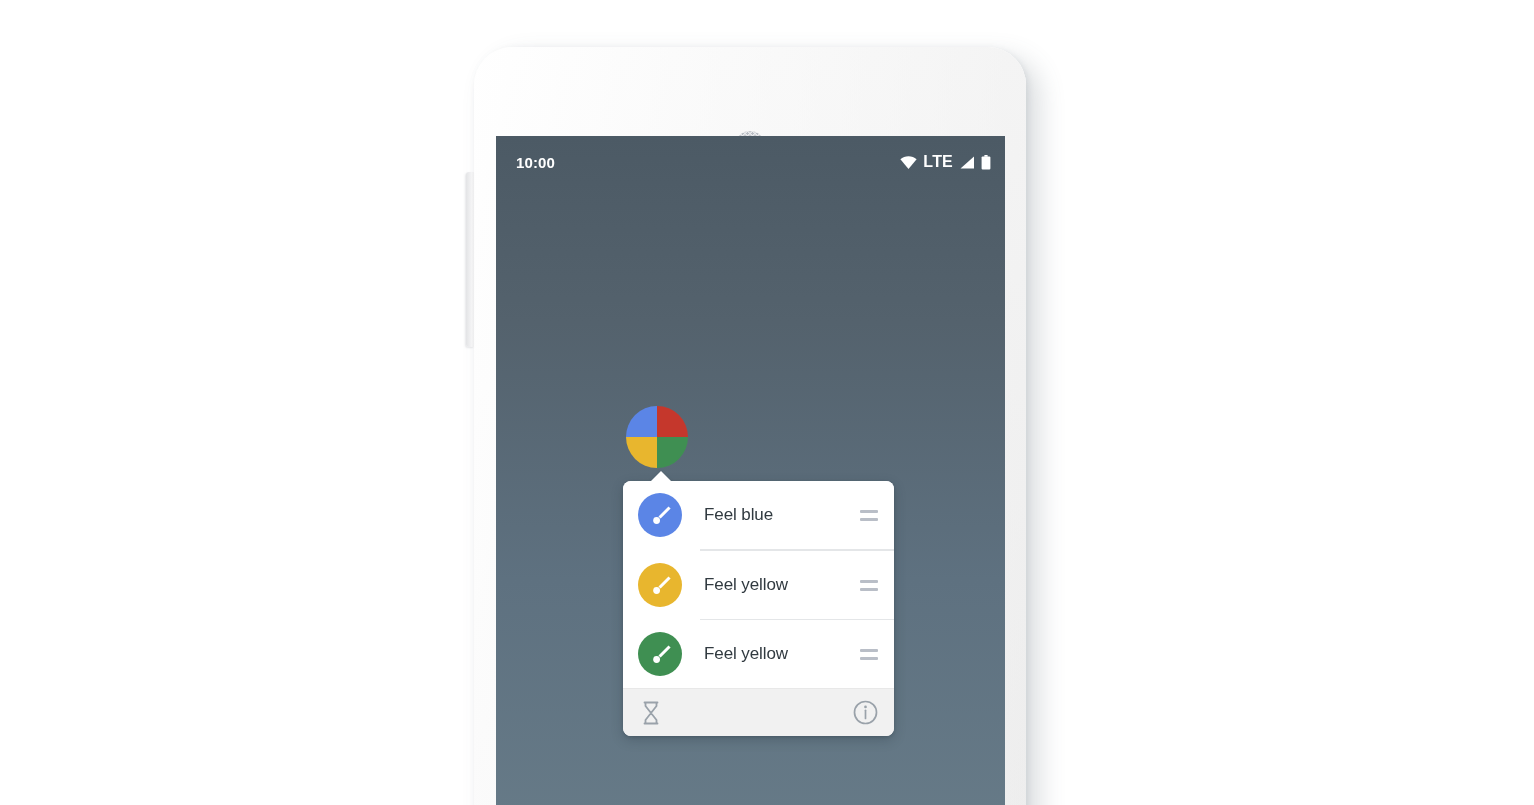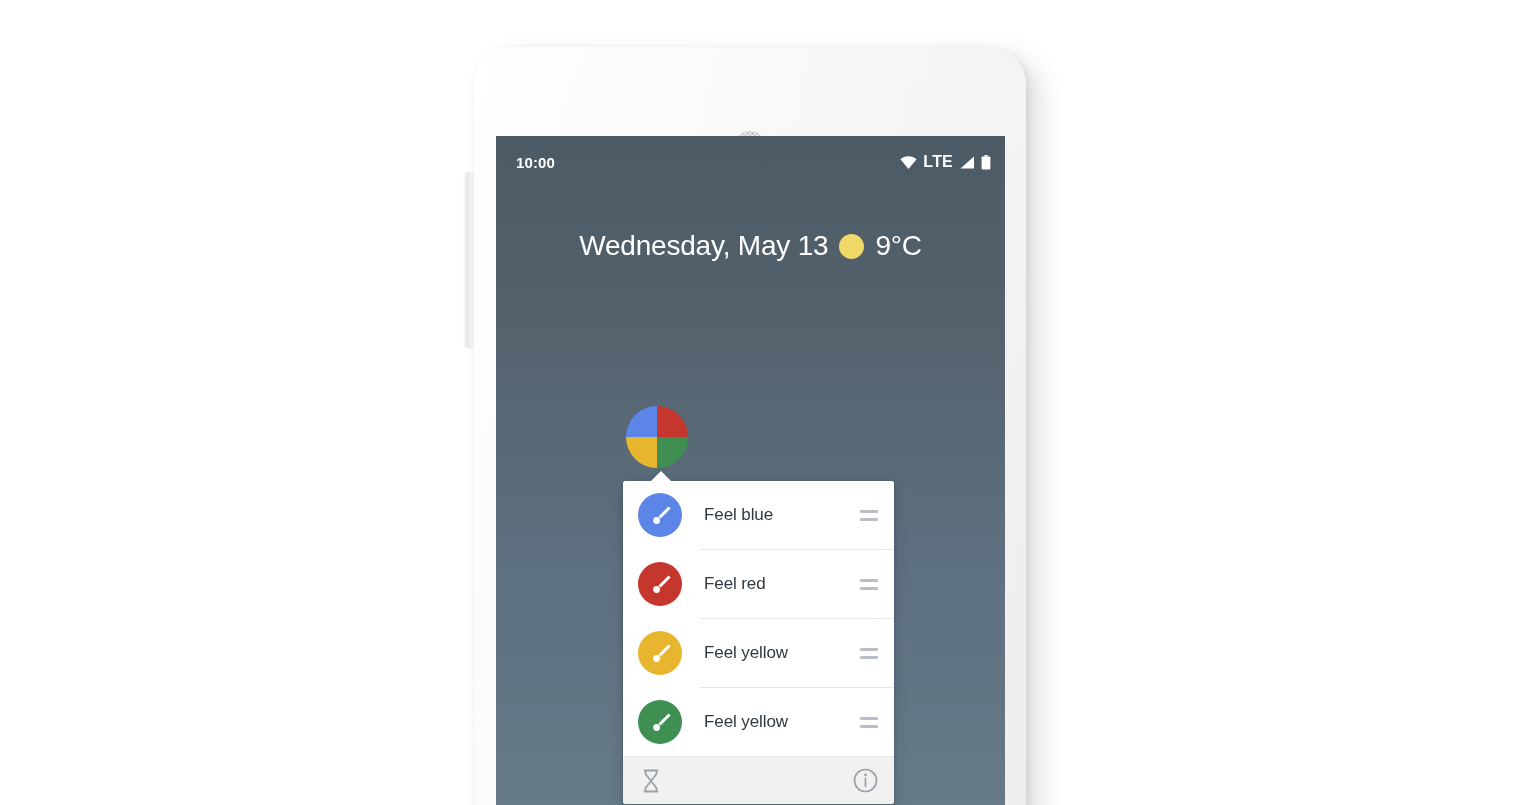--- a/index.html
+++ b/index.html
@@ -175,21 +175,21 @@
     width: 0; height: 0;
     border-left: 11px solid transparent;
     border-right: 11px solid transparent;
     border-bottom: 11px solid #ffffff;
     filter: drop-shadow(0 -1px 1px rgba(40,55,65,0.10));
   }
 
   #popup {
     width: 271px;
     background: #ffffff;
-    border-radius: 3px;
+    border-radius: 8px;
     box-shadow: 0 4px 12px rgba(30,45,55,0.26), 0 1px 3px rgba(30,45,55,0.20);
     overflow: hidden;
   }
 
   .menu-item {
     position: relative;
     display: flex;
     align-items: center;
     height: 68px;
     padding: 0 16px 0 15px;
@@ -277,25 +277,20 @@
           </span>
           <span>
             <svg width="10" height="15" viewBox="0 0 10 15">
               <rect x="3.3" y="0" width="3.4" height="1.8" rx="0.5" fill="#ffffff"></rect>
               <rect x="0.6" y="1.4" width="8.8" height="13.1" rx="1.1" fill="#ffffff"></rect>
             </svg>
           </span>
         </div>
       </div>
 
-      <div id="weather-row">
-        <span id="weather-date">Wednesday, May 13</span>
-        <span id="weather-sun"></span>
-        <span id="weather-temp">9°C</span>
-      </div>
 
       <div id="app-icon"></div>
 
       <div id="popup-wrap">
         <div id="popup-caret"></div>
 
         <div id="popup">
 
           <div class="menu-item">
             <div class="menu-avatar" style="background:#5b85e6">
@@ -305,33 +300,20 @@
               </svg>
             </div>
             <div class="menu-label">Feel blue</div>
             <div class="drag-handle">
                 <span></span>
                 <span></span>
               </div>
           </div>
           <div class="menu-divider"></div>
 
-          <div class="menu-item">
-            <div class="menu-avatar" style="background:#c5372c">
-              <svg width="44" height="44" viewBox="0 0 44 44">
-                <path d="M30.5 13.5 L20.5 23.5 L22.6 25.6 L32.6 15.6 Z" fill="#ffffff"></path>
-                <circle cx="18.6" cy="27.5" r="3.4" fill="#ffffff"></circle>
-              </svg>
-            </div>
-            <div class="menu-label">Feel red</div>
-            <div class="drag-handle">
-                <span></span>
-                <span></span>
-              </div>
-          </div>
           <div class="menu-divider"></div>
 
           <div class="menu-item">
             <div class="menu-avatar" style="background:#e8b62e">
               <svg width="44" height="44" viewBox="0 0 44 44">
                 <path d="M30.5 13.5 L20.5 23.5 L22.6 25.6 L32.6 15.6 Z" fill="#ffffff"></path>
                 <circle cx="18.6" cy="27.5" r="3.4" fill="#ffffff"></circle>
               </svg>
             </div>
             <div class="menu-label">Feel yellow</div>

